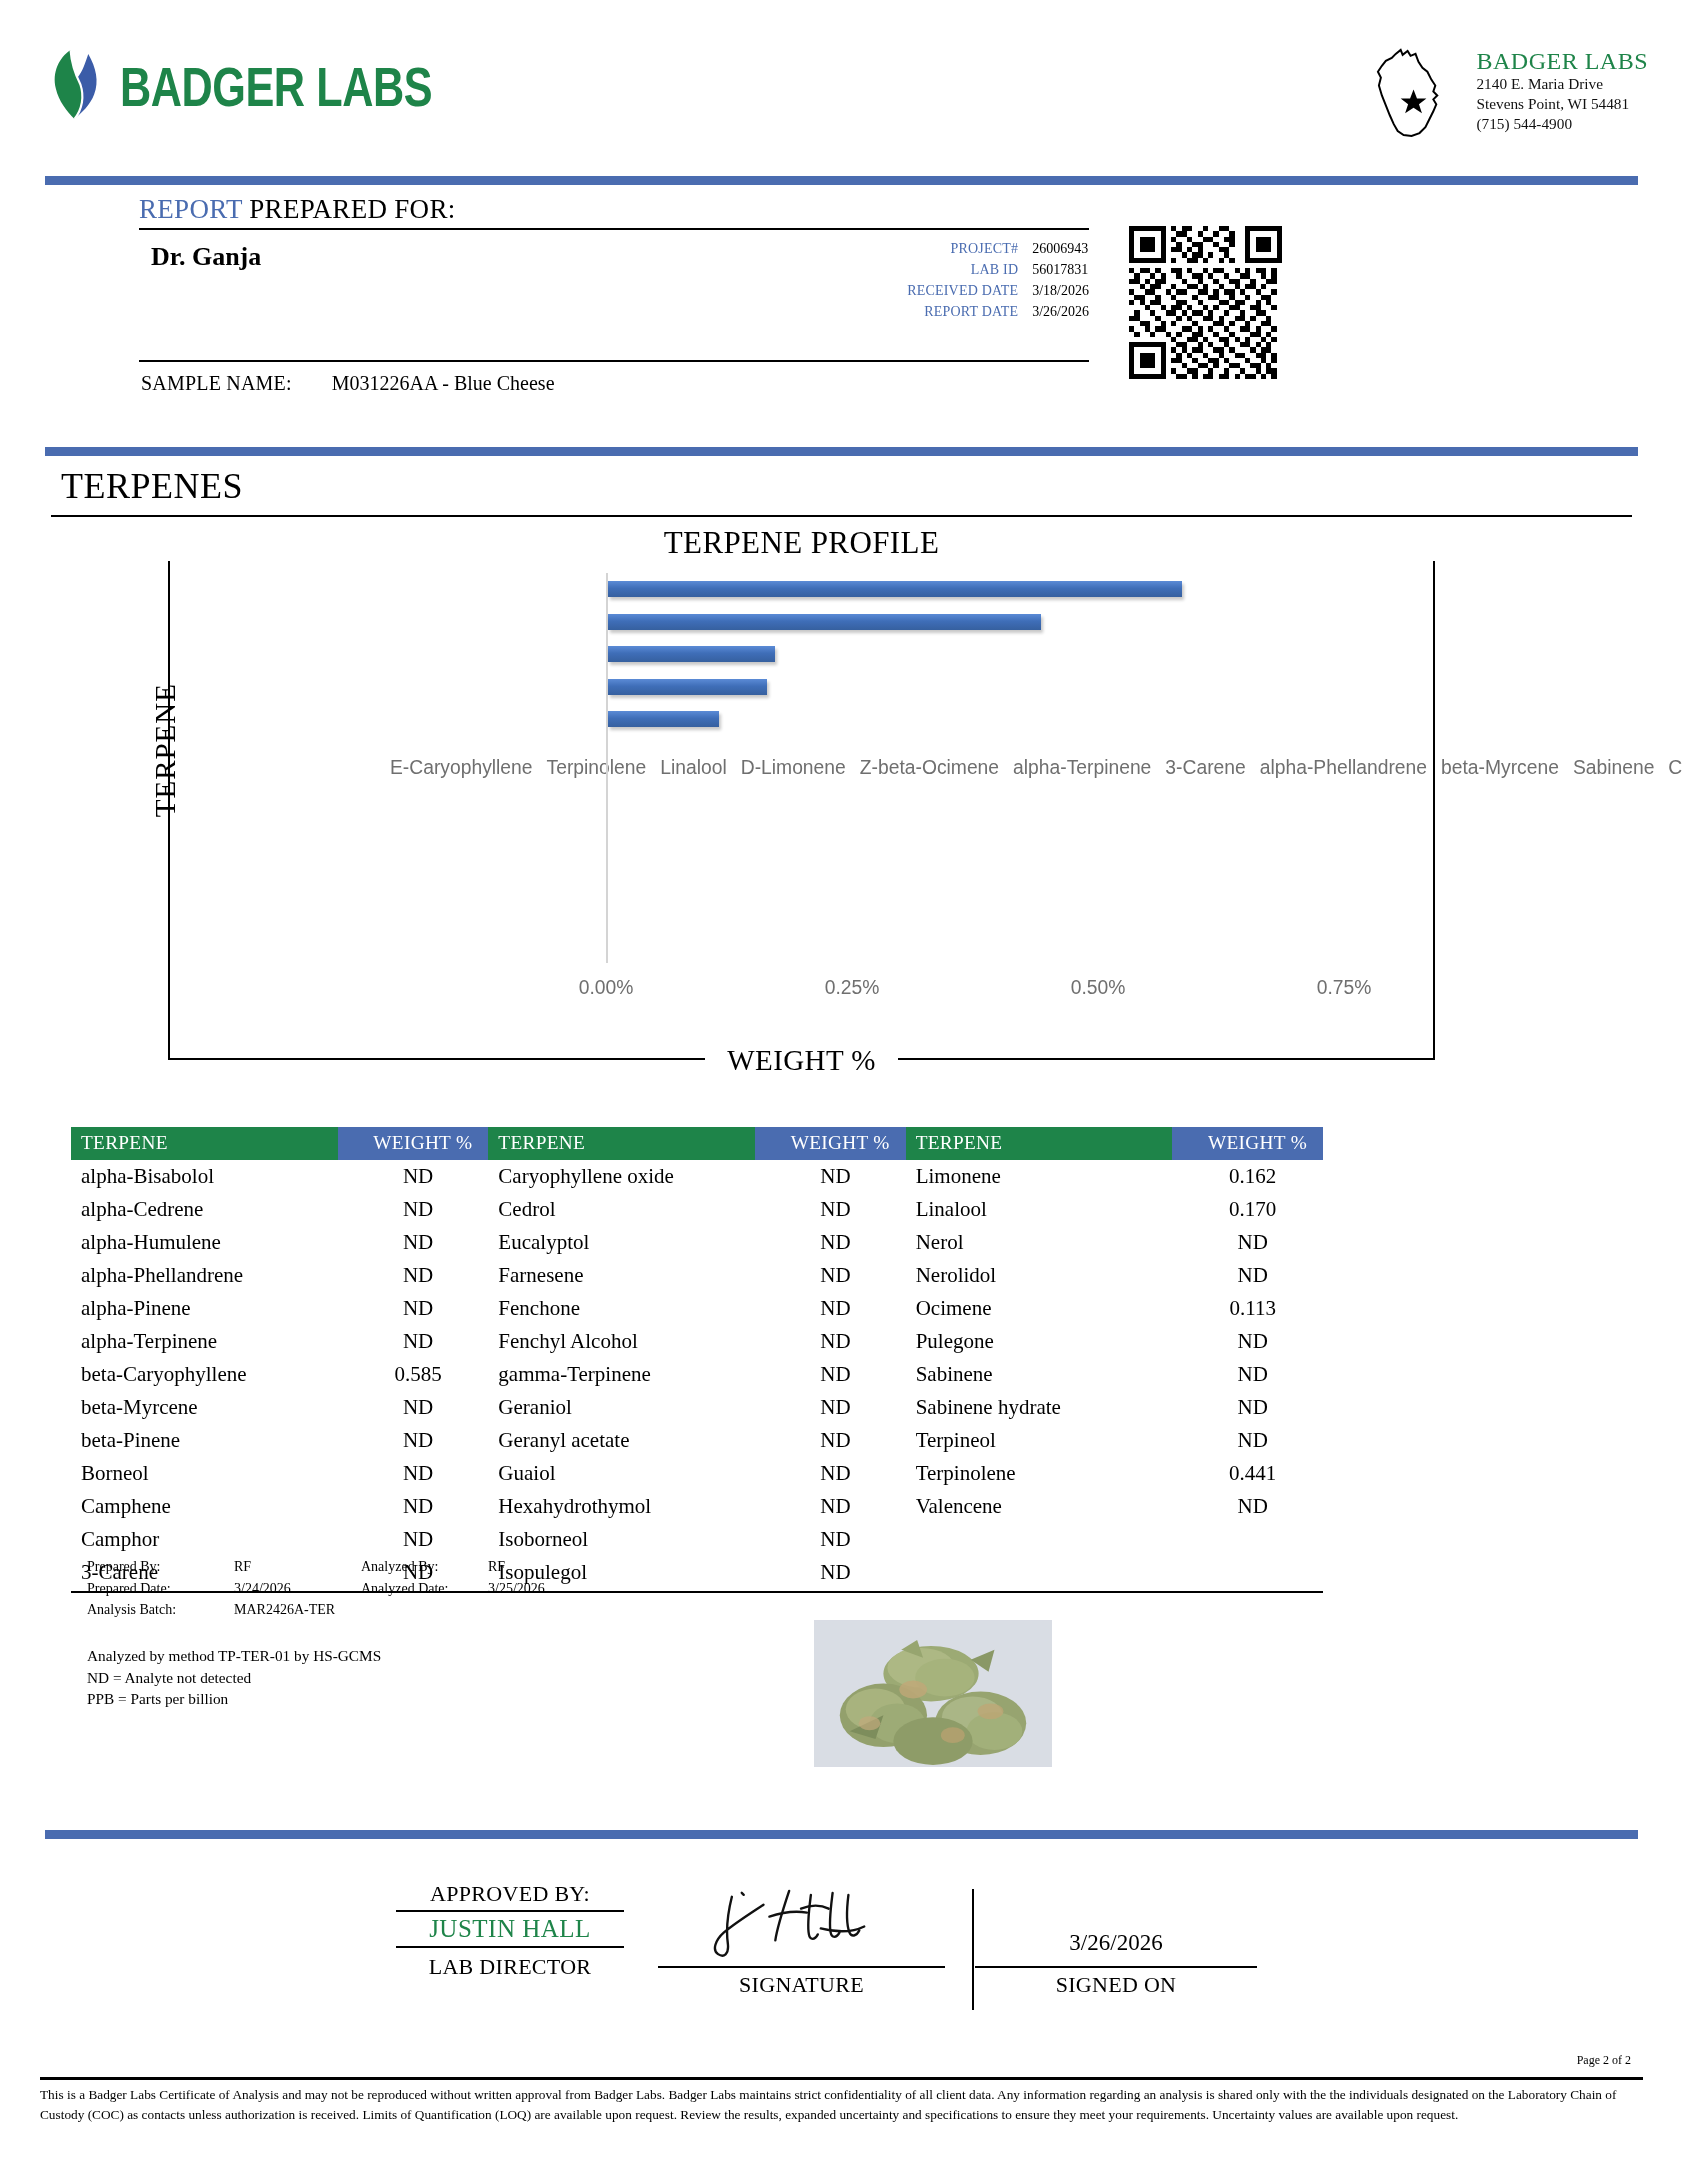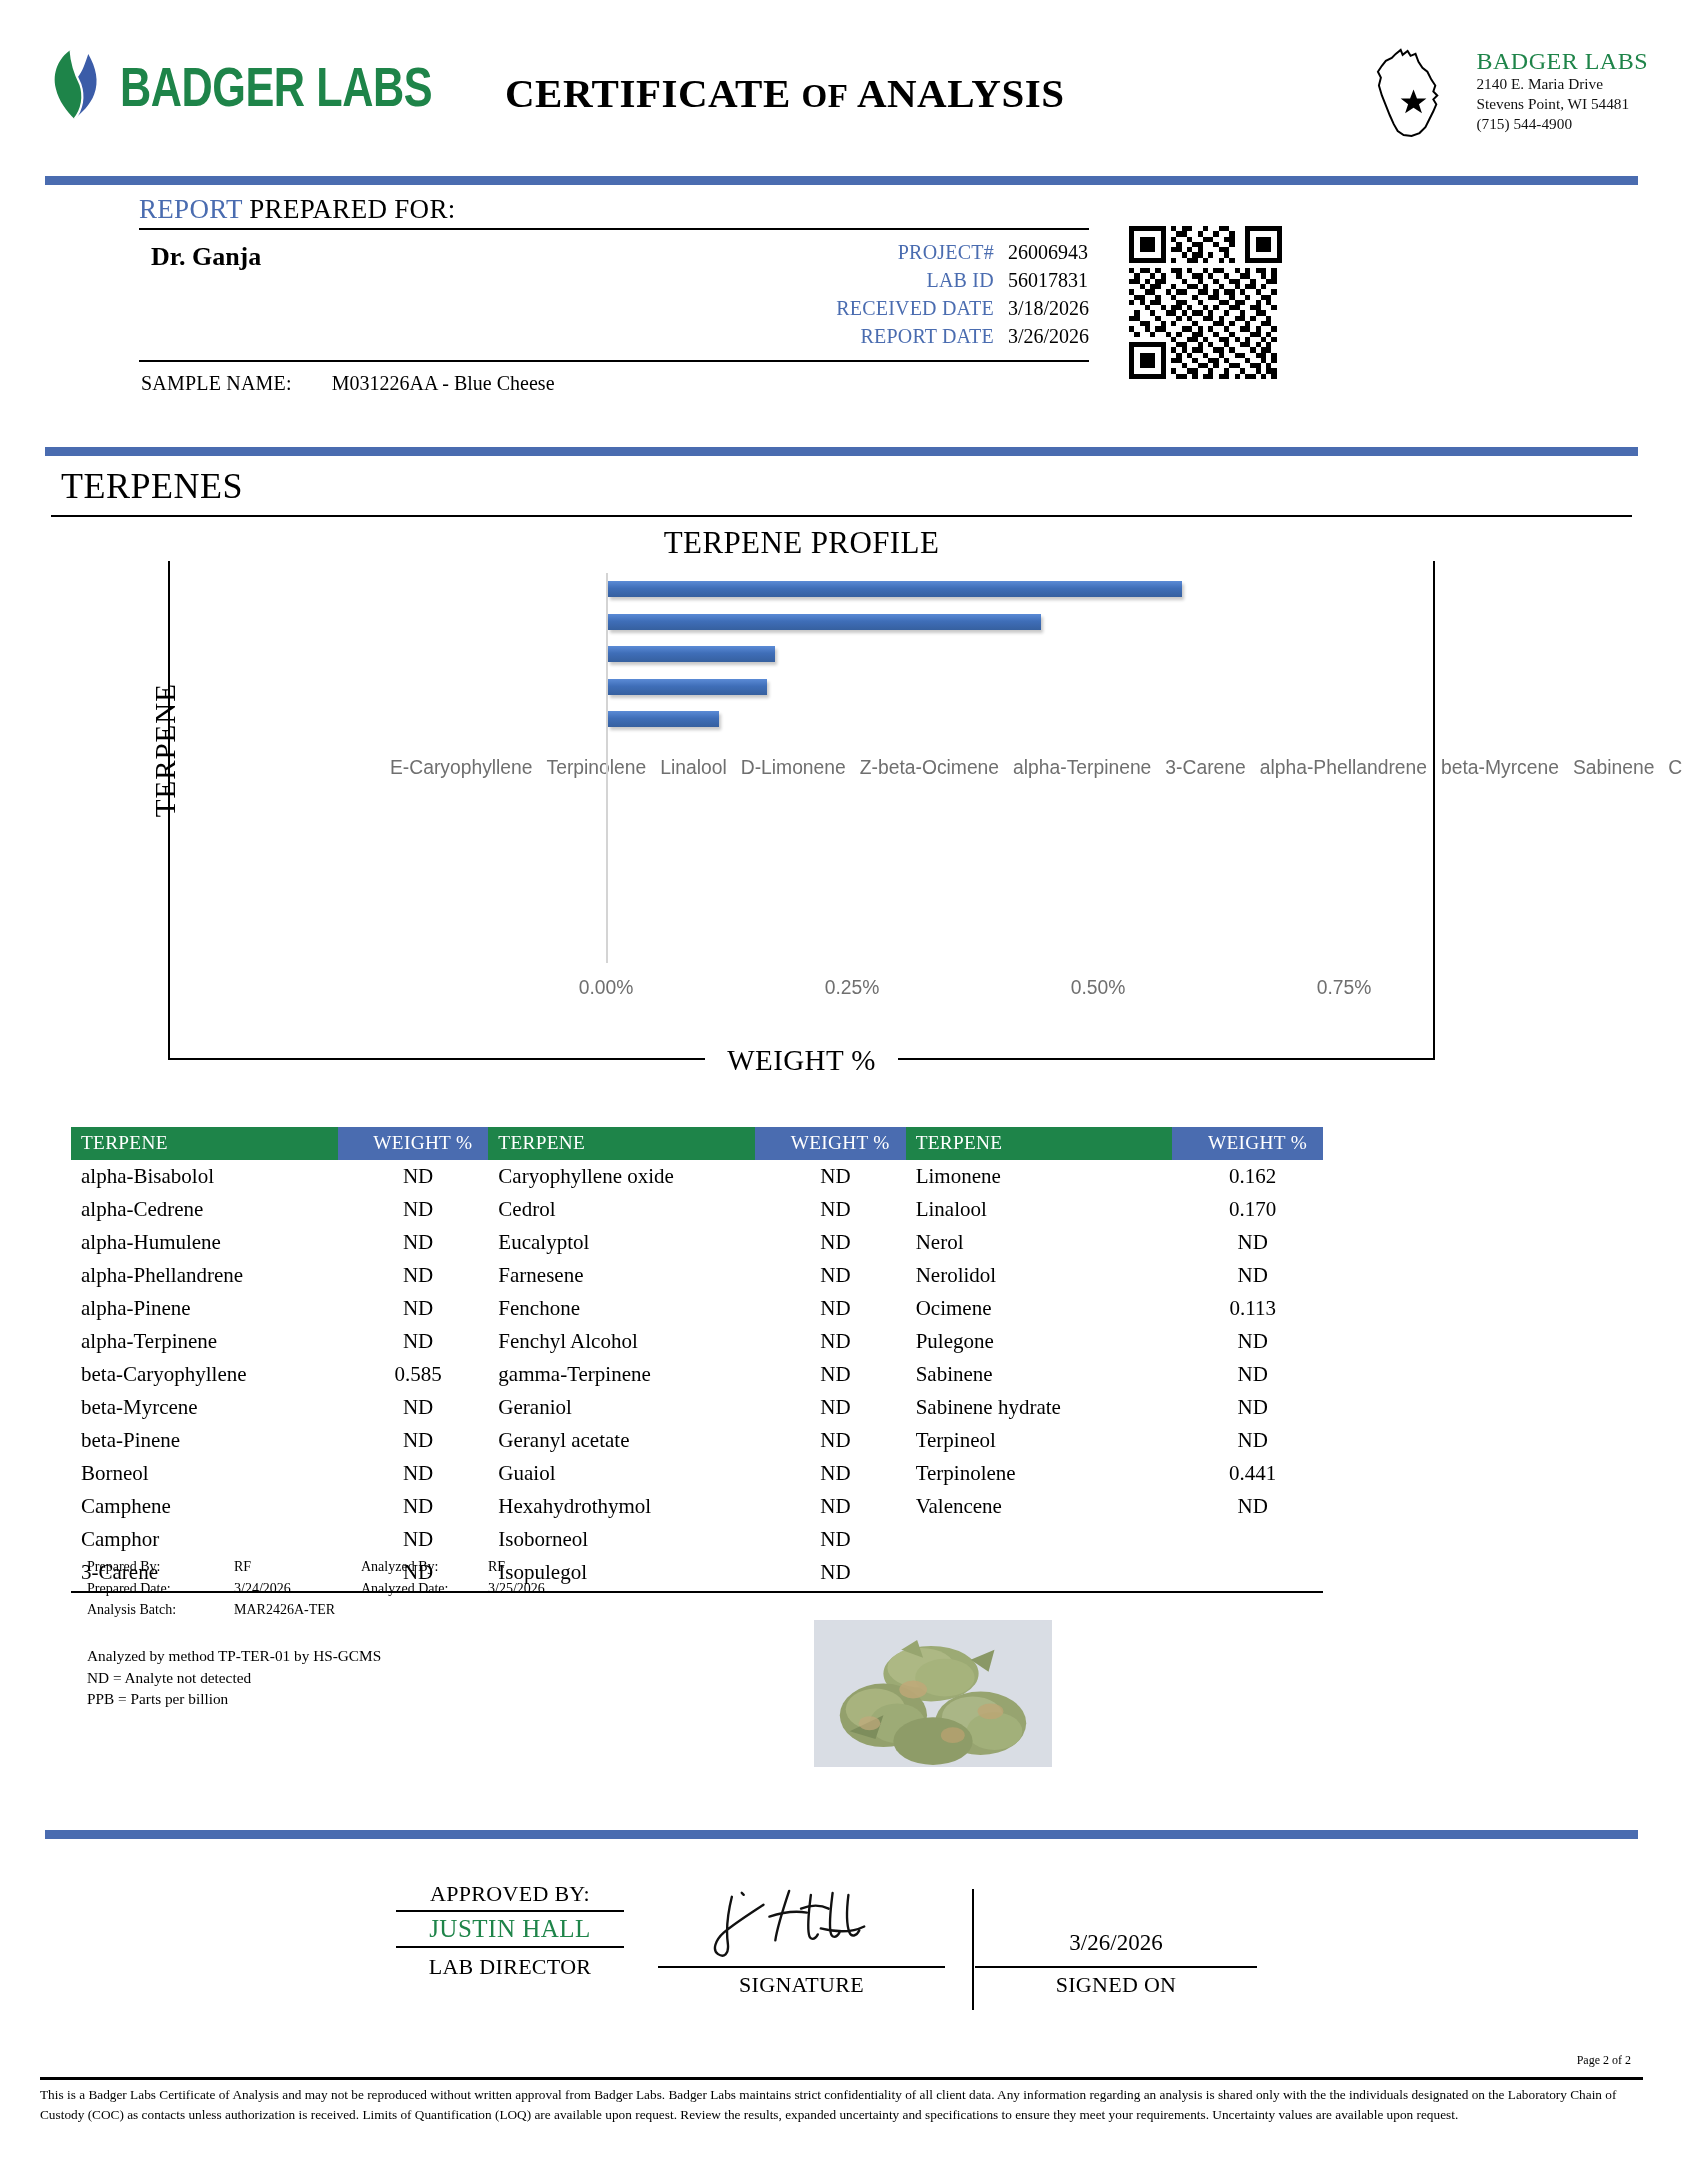--- a/index.html
+++ b/index.html
@@ -46,21 +46,21 @@
   .bar-bottom { position: absolute; left: 45px; right: 45px; top: 1830px; }
 
   
   .report-info { position: absolute; left: 139px; top: 194px; width: 950px; }
   .rpt-head { font-size: 27px; letter-spacing: 0.3px; white-space: nowrap; }
   .rpt-head .blue { color: #4a6cb0; }
   .rule-black { border-bottom: 2.2px solid #000; width: 100%; margin-top: 3px; }
   .rpt-body { position: relative; height: 127px; }
   .client-name { font-family: "Liberation Serif", serif; font-weight: bold; font-size: 26px; padding-top: 12px; padding-left: 12px; }
   .meta-table { position: absolute; right: 0; top: 8px; border-collapse: collapse; }
-  .meta-table td { font-size: 20px; padding: 2.5px 0; vertical-align: baseline; margin-top: 23px; }
+  .meta-table td { font-size: 14px; padding: 2.5px 0; vertical-align: baseline; margin-top: 23px; }
   .meta-label { color: #4a6cb0; text-align: right; padding-right: 14px !important; letter-spacing: 0.2px; }
   .meta-value { color: #000; text-align: left; }
   .sample-row { display: flex; gap: 40px; font-size: 20px; padding-top: 10px; padding-left: 2px; }
   .sample-lbl { letter-spacing: 0.2px; }
 
   .qr { position: absolute; left: 1129px; top: 226px; width: 153px; height: 153px; }
 
   
   .section-title { position: absolute; left: 61px; top: 465px; font-size: 36px; letter-spacing: 0.5px; }
   .section-rule { position: absolute; left: 51px; right: 51px; top: 515px; border-bottom: 2.5px solid #000; }
@@ -178,25 +178,20 @@
       <span class="logo-mark">
         <svg width="61" height="77" viewBox="0 0 62 78">
           <path d="M44 6 C52 20 55 34 50 47 C46 58 37 66 30 72 C34 58 36 44 33 30 C38 24 41 15 44 6 Z" fill="#3b5ca8"></path>
           <path d="M30 72 C22 64 14 54 11 41 C7 25 14 10 26 2 C27 16 31 27 36 37 C40 49 38 62 30 72 Z" fill="#1e8449"></path>
           <path d="M26 2 C27 16 31 27 36 37 C40 49 38 62 30 72" fill="none" stroke="#ffffff" stroke-width="2.2"></path>
         </svg>
       </span>
       <span class="logo-text">BADGER LABS</span>
     </div>
 
-    <div class="coa-title">
-      <span>CERTIFICATE</span>
-      <span class="of">OF</span>
-      <span>ANALYSIS</span>
-    </div>
 
     <div class="addr-block">
       <span class="wi-map">
         <svg width="94" height="99" viewBox="0 0 95 100">
           <path d="M31 8 L33 13 L38 9 L41 14 L46 12 L49 20 L53 26 L58 30 L62 38 L66 44 L64 50 L68 54 L64 58 L67 63 L64 70 L60 78 L56 86 L50 92 L42 95 L34 94 L28 90 L24 83 L20 74 L16 64 L12 54 L9 44 L11 36 L8 30 L12 24 L16 19 L22 16 L26 12 Z" fill="#ffffff" stroke="#000000" stroke-width="2"></path>
           <polygon points="44,48 47.5,57 57,57 49.5,63 52.5,72 44,66.5 35.5,72 38.5,63 31,57 40.5,57" fill="#000000"></polygon>
         </svg>
       </span>
       <span class="addr-text">
         <div class="addr-name">BADGER LABS</div>

